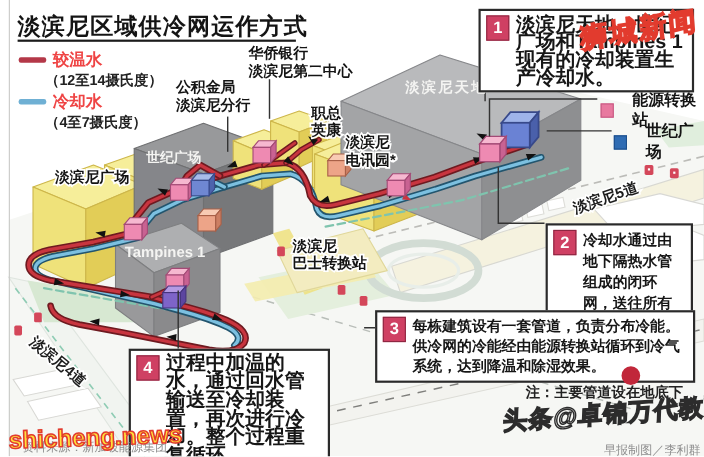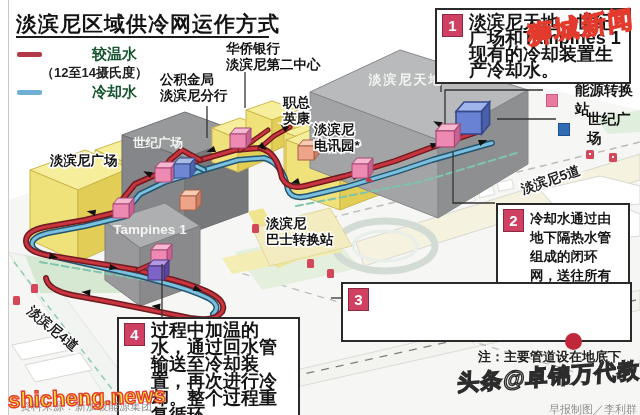--- a/index.html
+++ b/index.html
@@ -7,21 +7,21 @@
          font-family:"Liberation Sans",sans-serif;-webkit-font-smoothing:antialiased;}
   .abs{position:absolute;}
   .frame-line{position:absolute;left:8px;top:0;width:1px;height:415px;background:#c9c9c7;}
   
   .title{left:16px;top:10px;font-size:21px;font-weight:800;color:#141414;letter-spacing:1px;}
   .title-rule{left:16px;top:36px;width:253px;height:2px;background:#1b1b1b;}
   .lg-item{display:flex;align-items:center;gap:6px;}
   .lg-swatch{width:25px;height:5px;border-radius:2px;}
   .sw-warm{background:#b43848;}
   .sw-cool{background:#6fb0d4;}
-  .lg-label{font-size:15px;font-weight:800;color:#14532d;margin-left:44px;}
+  .lg-label{font-size:15px;font-weight:800;color:#ef4444;}
   .lg-range{font-size:13px;font-weight:600;color:#222;}
   
   .comp{display:flex;align-items:center;gap:5px;}
   .comp .sq{width:11px;height:11px;display:inline-block;}
   .sq-pink{background:#e8799f;border:1px solid #c75a83;}
   .sq-blue{background:#2f6cb3;border:1px solid #1d4f8b;}
   .comp .cl{font-size:14.5px;font-weight:800;color:#141414;margin-left:12px;}
   
   .callout{background:#fff;border:2px solid #2a2a2a;display:flex;align-items:flex-start;
            gap:6px;padding:4px 5px;box-sizing:border-box;}
@@ -270,20 +270,21 @@
   <div class="abs lg-item" style="left:17px;top:45px">
     <span class="lg-swatch sw-warm"></span>
     <span class="lg-label">较温水</span>
   </div>
   <div class="abs lg-range" style="left:41px;top:64px">（12至14摄氏度）</div>
 
   <div class="abs lg-item" style="left:17px;top:83px">
     <span class="lg-swatch sw-cool"></span>
     <span class="lg-label">冷却水</span>
   </div>
+  <div class="abs lg-range" style="left:41px;top:102px">（4至7摄氏度）</div>
 
   <div class="abs comp" style="left:546px;top:81px">
     <span class="sq sq-pink"></span>
     <span class="cl">能源转换站</span>
   </div>
   <div class="abs comp" style="left:558px;top:110px">
     <span class="sq sq-blue"></span>
     <span class="cl">世纪广场</span>
   </div>
 
@@ -292,20 +293,21 @@
     <span class="co-text">淡滨尼天地、世纪广场和Tampines 1现有的冷却装置生产冷却水。</span>
   </div>
 
   <div class="abs callout co2" style="left:496px;top:203px;width:134px;min-height:84px">
     <span class="num-tile">2</span>
     <span class="co-text">冷却水通过由地下隔热水管组成的闭环网，送往所有建筑。</span>
   </div>
 
   <div class="abs callout co3" style="left:341px;top:282px;width:291px;min-height:60px">
     <span class="num-tile">3</span>
+    <span class="co-text">每栋建筑设有一套管道，负责分布冷能。供冷网的冷能经由能源转换站循环到冷气系统，达到降温和除湿效果。</span>
   </div>
 
   <div class="abs callout co4" style="left:117px;top:317px;width:183px;min-height:70px">
     <span class="num-tile">4</span>
     <span class="co-text">过程中加温的水，通过回水管输送至冷却装置，再次进行冷却。整个过程重复循环。</span>
   </div>
 
   <div class="abs note" style="left:478px;top:348px">注：主要管道设在地底下</div>
   <div class="abs credit" style="left:20px;top:399px">资料来源：新加坡能源集团</div>
   <div class="abs credit" style="left:549px;top:402px">早报制图／李利群</div>

